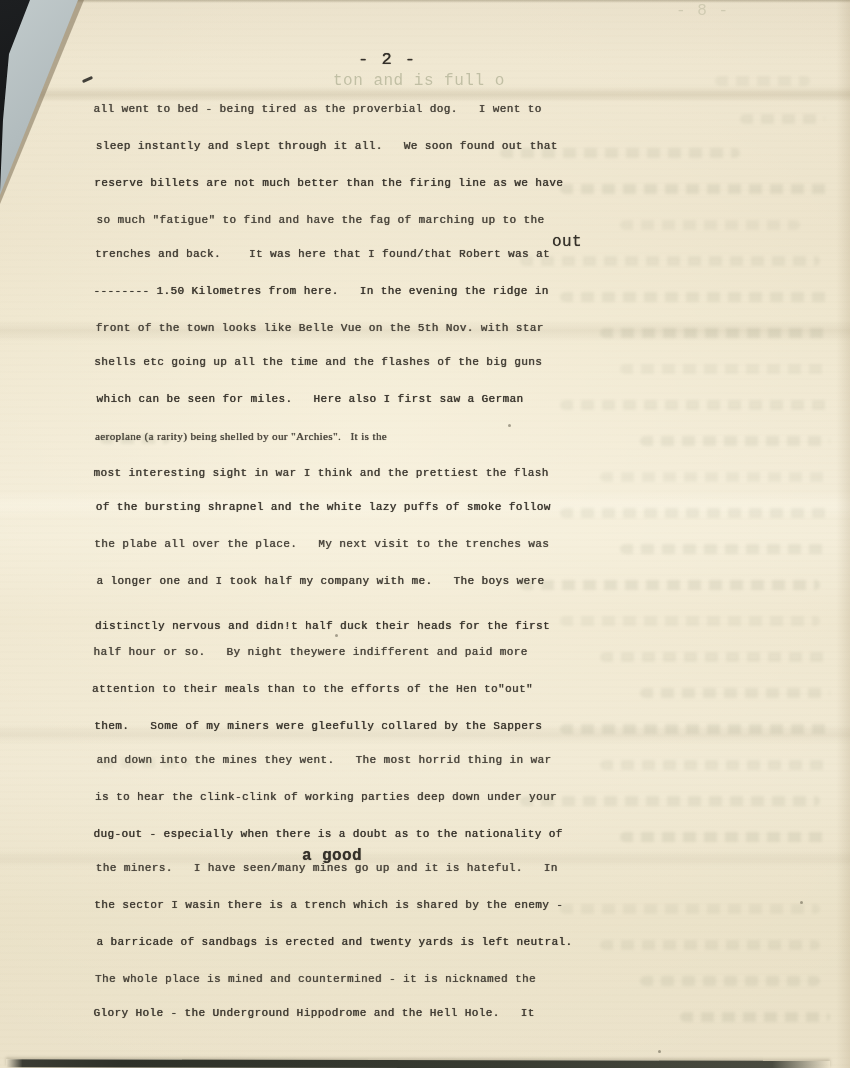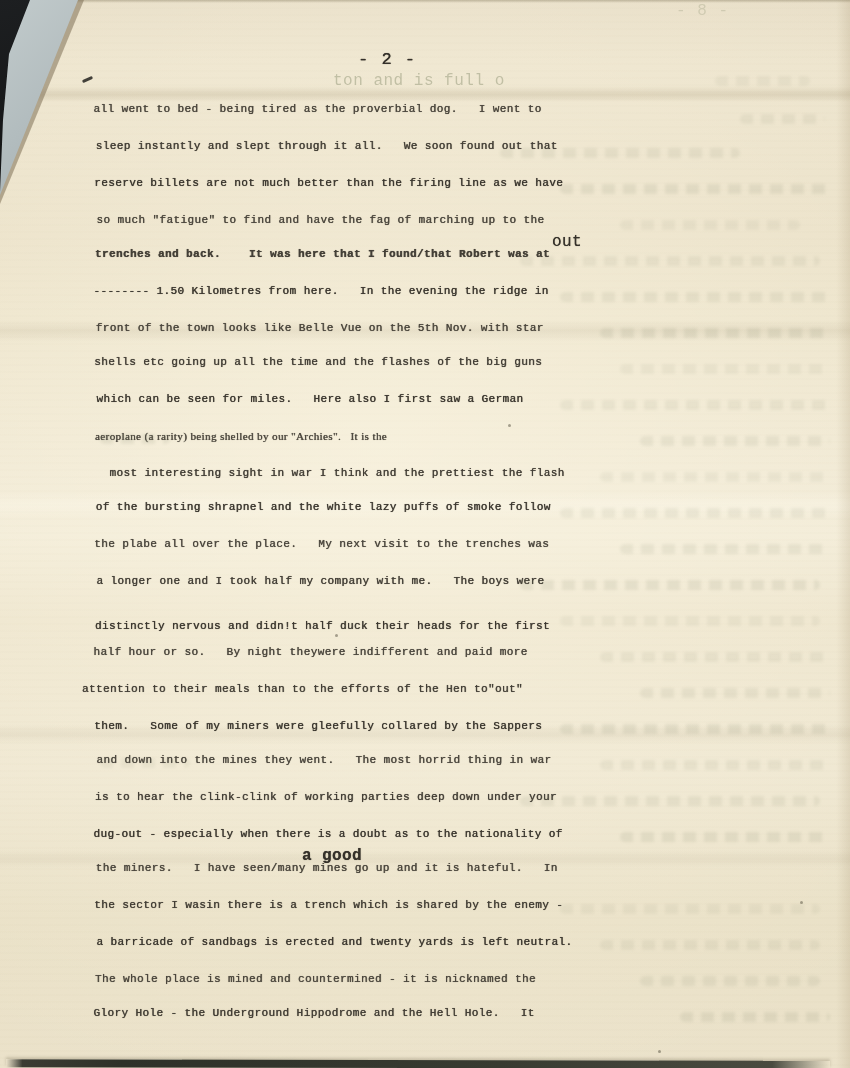--- a/index.html
+++ b/index.html
@@ -84,33 +84,33 @@
   <div class="ghost ghost-8">- 8 -</div>
   <div class="ghost ghost-frag">ton and is full o</div>
 
   <div class="pagenum">- 2 -</div>
 
   <div id="body-text">
       <div class="tline" style="top: 102.65px; left: 93.6px; opacity: 0.88;">all went to bed - being tired as the proverbial dog.   I went to</div>
       <div class="tline" style="top: 139.71px; left: 95.7px; opacity: 0.92;">sleep instantly and slept through it all.   We soon found out that</div>
       <div class="tline" style="top: 176.77px; left: 94.3px; opacity: 0.96;">reserve billets are not much better than the firing line as we have</div>
       <div class="tline" style="top: 213.83px; left: 96.4px; opacity: 0.88;">so much "fatigue" to find and have the fag of marching up to the</div>
-      <div class="tline" style="top: 247.74px; left: 95px; opacity: 0.92; font-weight: bold;">trenches and back.    It was here that I found/that Robert was at</div>
+      <div class="tline" style="top: 247.74px; left: 95px; opacity: 0.92;">trenches and back.    It was here that I found/that Robert was at</div>
       <div class="tline" style="top: 284.8px; left: 93.6px; opacity: 0.96;">-------- 1.50 Kilometres from here.   In the evening the ridge in</div>
       <div class="tline" style="top: 321.86px; left: 95.7px; opacity: 0.88;">front of the town looks like Belle Vue on the 5th Nov. with star</div>
       <div class="tline" style="top: 355.77px; left: 94.3px; opacity: 0.92;">shells etc going up all the time and the flashes of the big guns</div>
       <div class="tline" style="top: 392.83px; left: 96.4px; opacity: 0.96;">which can be seen for miles.   Here also I first saw a German</div>
       <div class="tline" style="top: 429.89px; left: 95px; opacity: 0.88; font-family: Liberation Serif, serif;">aeroplane (a rarity) being shelled by our "Archies".   It is the</div>
-      <div class="tline" style="top: 466.95px; left: 93.6px; opacity: 0.92; margin-left: 16px;">most interesting sight in war I think and the prettiest the flash</div>
+      <div class="tline" style="top: 466.95px; left: 93.6px; opacity: 0.92;">most interesting sight in war I think and the prettiest the flash</div>
       <div class="tline" style="top: 500.86px; left: 95.7px; opacity: 0.96;">of the bursting shrapnel and the white lazy puffs of smoke follow</div>
       <div class="tline" style="top: 537.92px; left: 94.3px; opacity: 0.88;">the plabe all over the place.   My next visit to the trenches was</div>
       <div class="tline" style="top: 574.98px; left: 96.4px; opacity: 0.92;">a longer one and I took half my company with me.   The boys were</div>
       <div class="tline" style="top: 608.89px; left: 95px; opacity: 0.96; margin-top: 11px;">distinctly nervous and didn!t half duck their heads for the first</div>
       <div class="tline" style="top: 645.95px; left: 93.6px; opacity: 0.88;">half hour or so.   By night theywere indifferent and paid more</div>
-      <div class="tline" style="top: 683.01px; left: 82px; opacity: 0.92;">attention to their meals than to the efforts of the Hen to"out"</div>
+      <div class="tline" style="top: 683.01px; left: 92px; opacity: 0.92;">attention to their meals than to the efforts of the Hen to"out"</div>
       <div class="tline" style="top: 720.07px; left: 94.3px; opacity: 0.96;">them.   Some of my miners were gleefully collared by the Sappers</div>
       <div class="tline" style="top: 753.98px; left: 96.4px; opacity: 0.88;">and down into the mines they went.   The most horrid thing in war</div>
       <div class="tline" style="top: 791.04px; left: 95px; opacity: 0.92;">is to hear the clink-clink of working parties deep down under your</div>
       <div class="tline" style="top: 828.1px; left: 93.6px; opacity: 0.96;">dug-out - especially when there is a doubt as to the nationality of</div>
       <div class="tline" style="top: 862.01px; left: 95.7px; opacity: 0.88;">the miners.   I have seen/many mines go up and it is hateful.   In</div>
       <div class="tline" style="top: 899.07px; left: 94.3px; opacity: 0.92;">the sector I wasin there is a trench which is shared by the enemy -</div>
       <div class="tline" style="top: 936.13px; left: 96.4px; opacity: 0.96;">a barricade of sandbags is erected and twenty yards is left neutral.</div>
       <div class="tline" style="top: 973.19px; left: 95px; opacity: 0.88;">The whole place is mined and countermined - it is nicknamed the</div>
       <div class="tline" style="top: 1007.1px; left: 93.6px; opacity: 0.92; text-align: center;">Glory Hole - the Underground Hippodrome and the Hell Hole.   It</div>
     </div>

